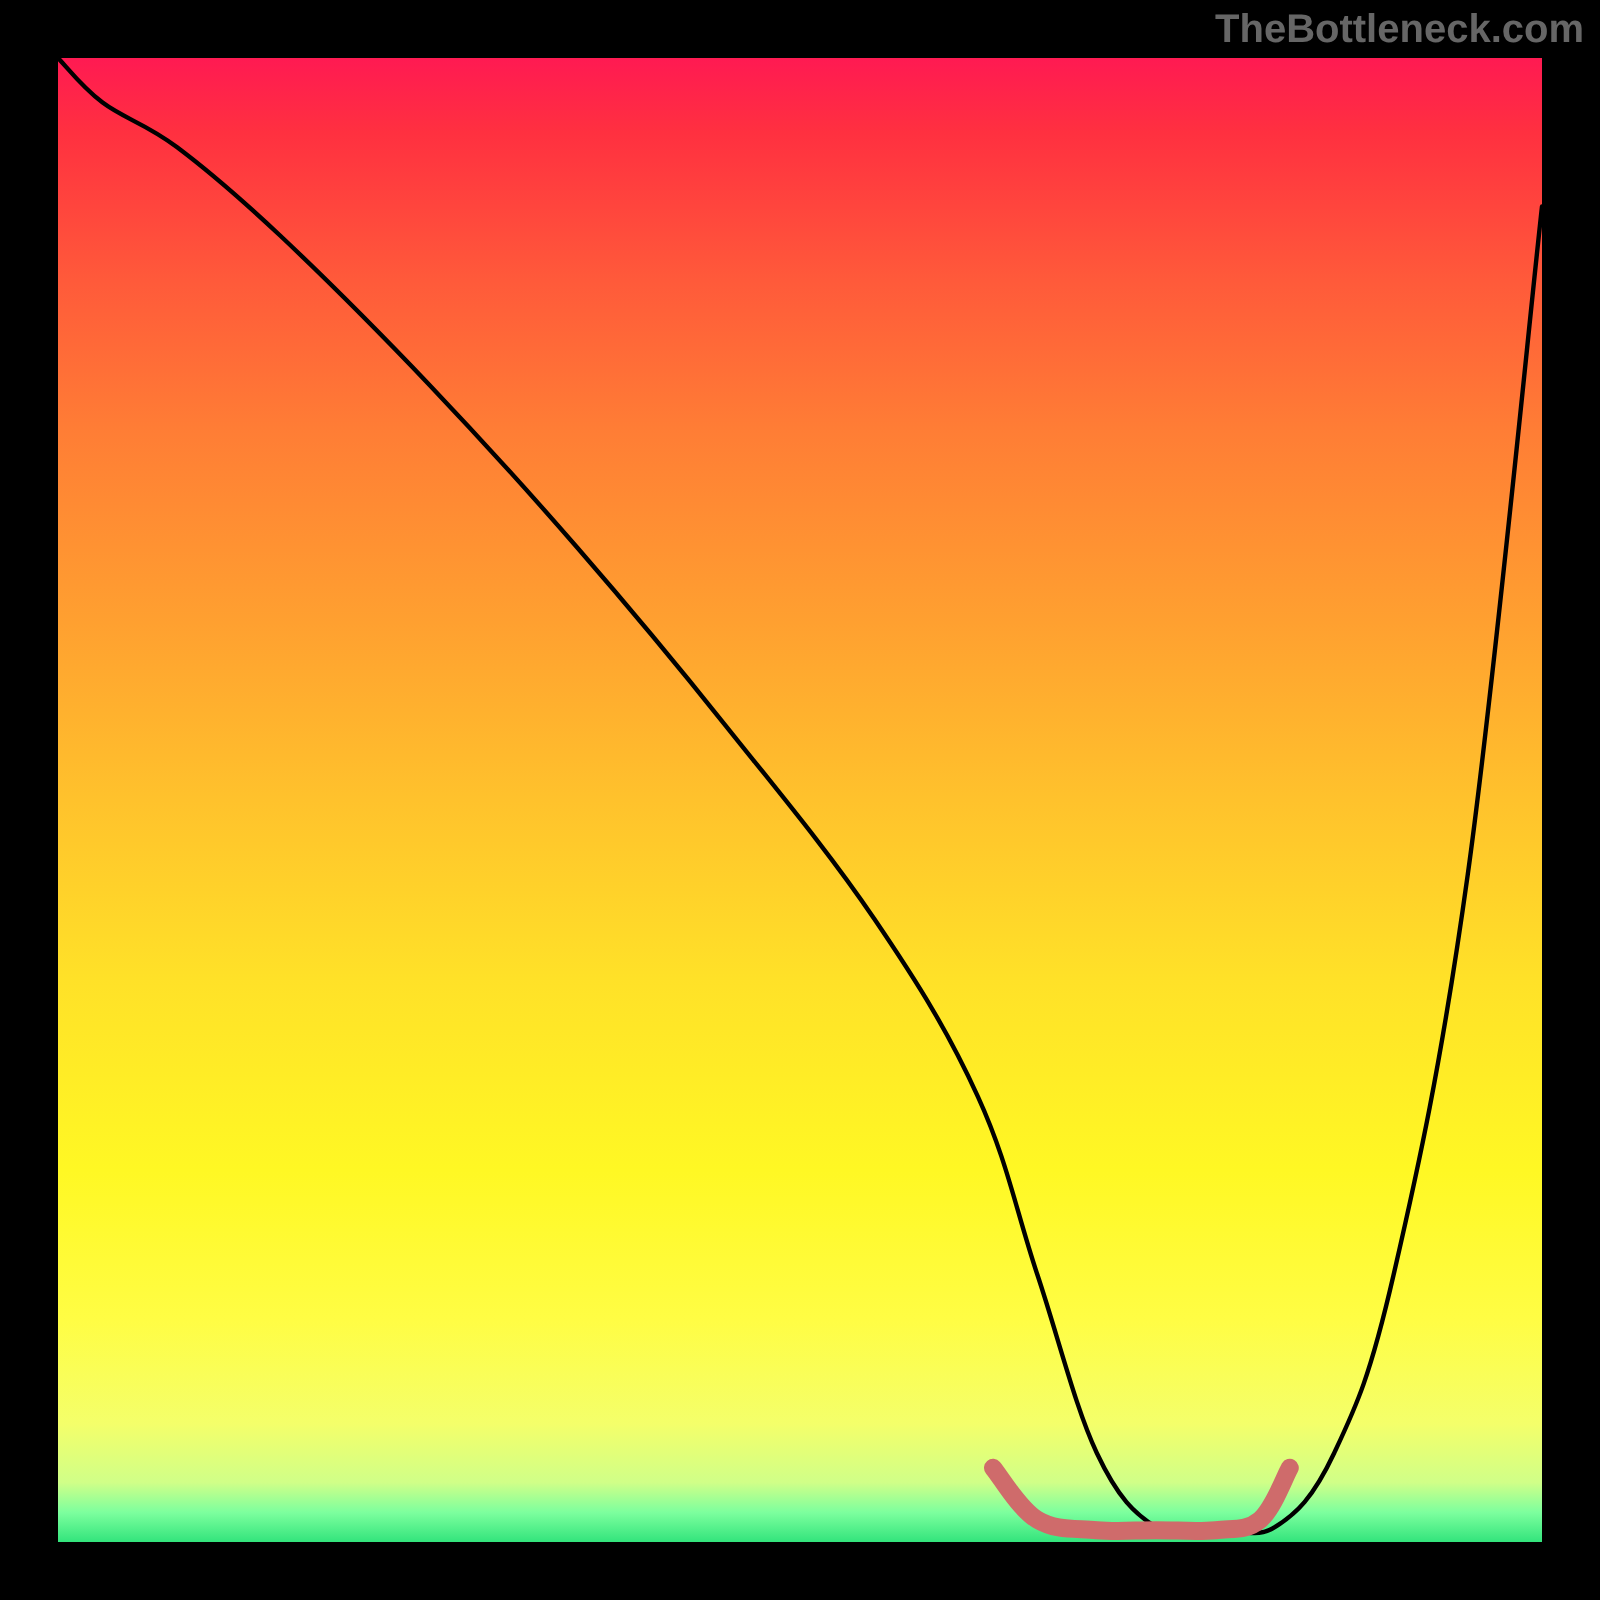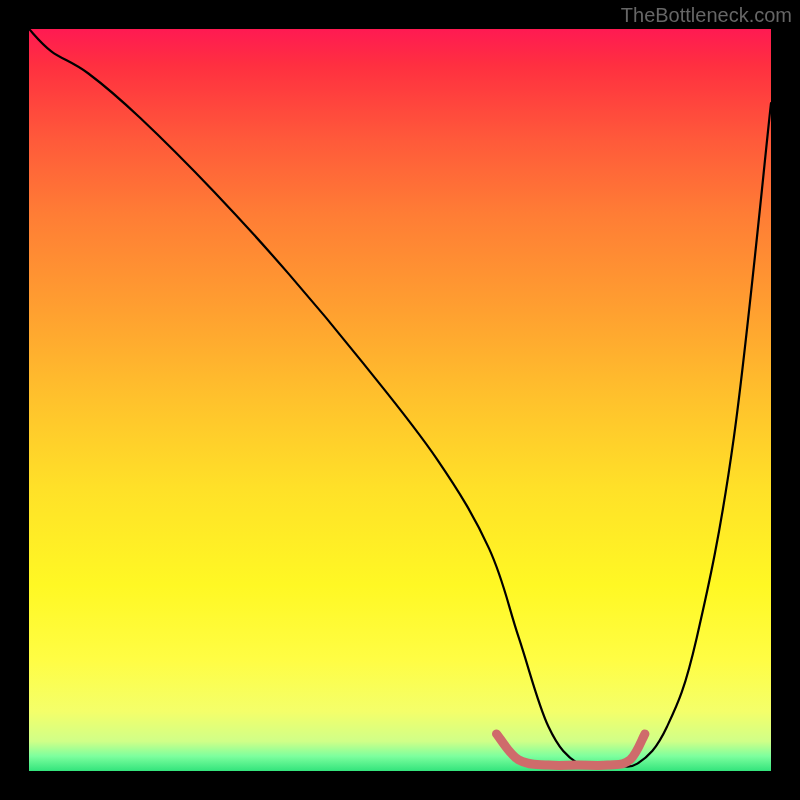--- a/index.html
+++ b/index.html
@@ -16,21 +16,21 @@
     width: 800px;
     height: 800px;
     background: #000;
   }
   .watermark {
     position: absolute;
     top: 4px;
     right: 8px;
     color: #666;
     font-size: 20px;
-    font-weight: 400;
+    font-weight: 700;
     z-index: 20;
   }
   .plot-area {
     position: absolute;
     left: 29px;
     top: 29px;
     width: 742px;
     height: 742px;
     background: linear-gradient(to bottom,
       #ff1a52 0%,

